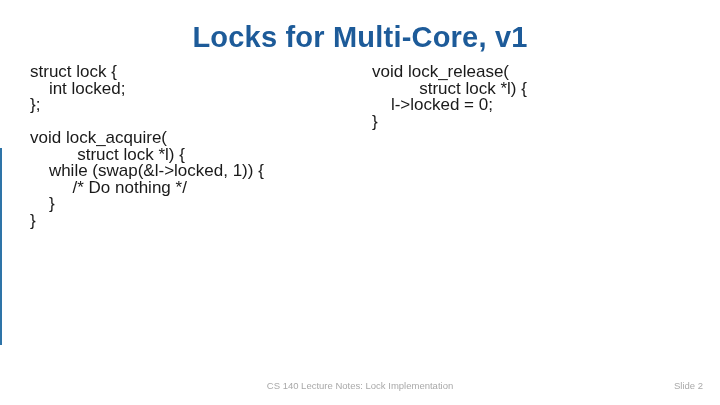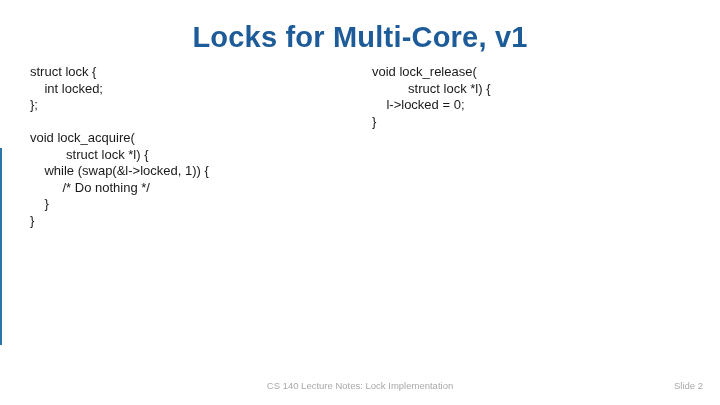--- a/index.html
+++ b/index.html
@@ -30,21 +30,21 @@
     width: 720px;
     text-align: center;
     font-size: 29px;
     font-weight: bold;
     letter-spacing: 0.2px;
     color: #1D5B99;
   }
   .code-block {
     position: absolute;
     top: 64px;
-    font-size: 13px;
+    font-size: 17px;
     line-height: 16.5px;
     color: #1a1a1a;
     white-space: pre;
   }
   .code-left  { left: 30px; }
   .code-right { left: 372px; }
   .footer-notes {
     position: absolute;
     top: 380px;
     left: 0;

